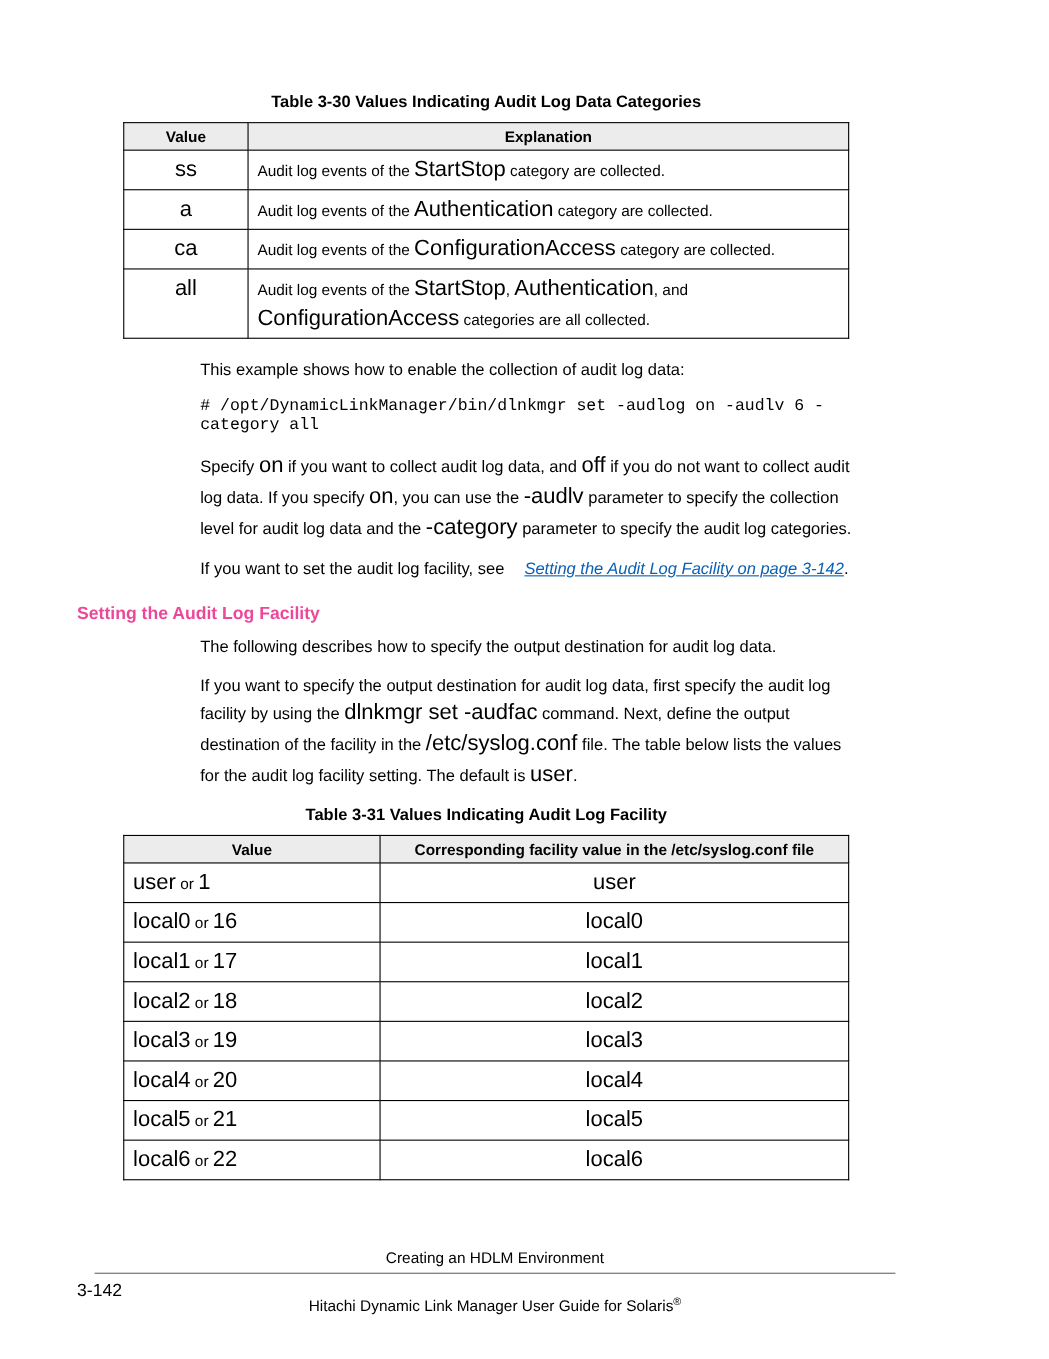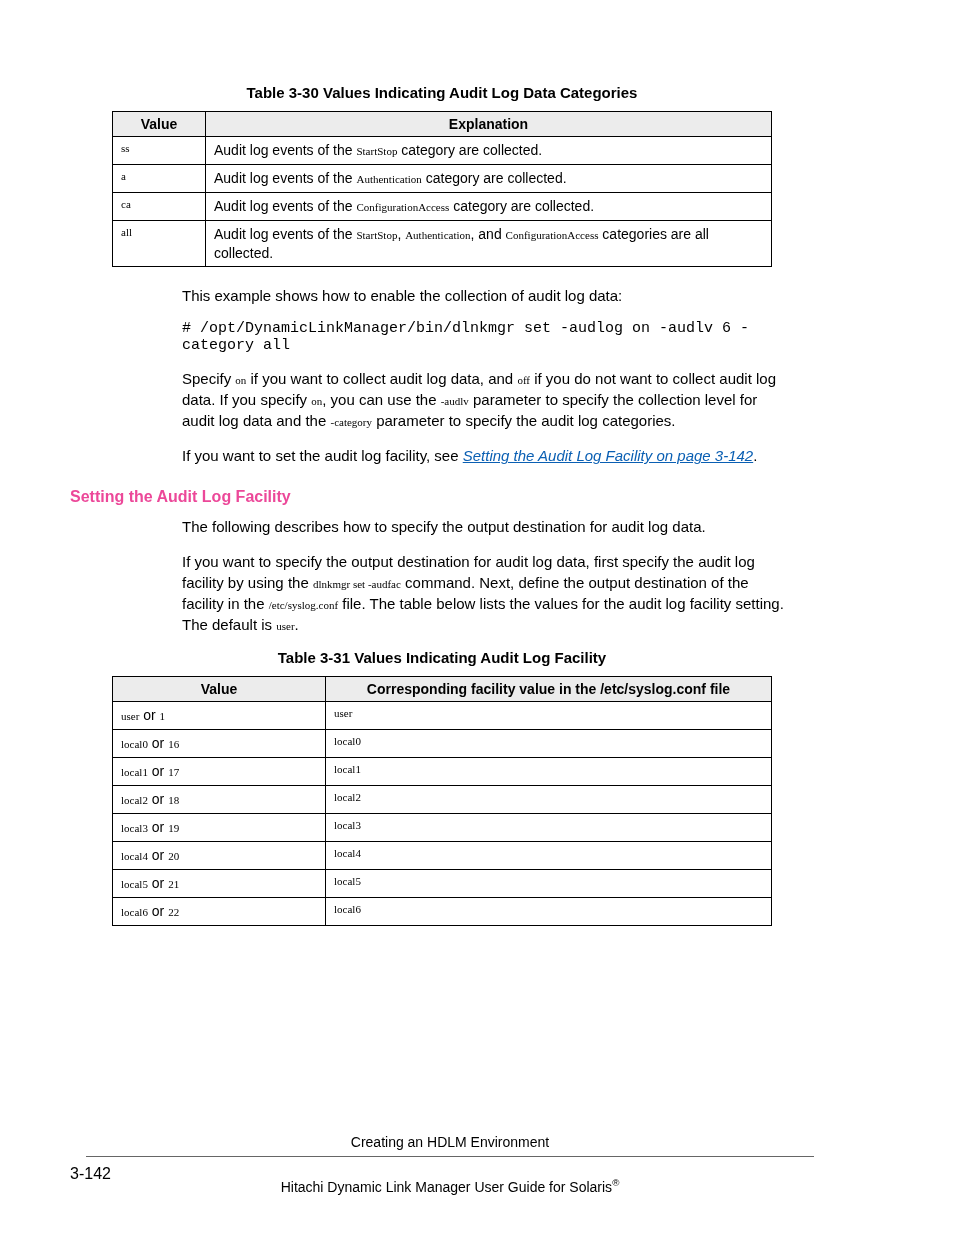--- a/index.html
+++ b/index.html
@@ -24,33 +24,34 @@
   }
   table.data {
     border-collapse: collapse;
     width: 660px;
     margin: 0 auto 18px auto;
     font-size: 14px;
   }
   table.data th {
     background: #ececec;
     border: 1px solid #000;
-    padding: 4px 6px;
+    padding: 4px 16px;
     font-weight: bold;
     text-align: center;
   }
   table.data td {
     border: 1px solid #000;
     padding: 4px 8px;
     vertical-align: top;
     line-height: 1.35;
   }
   .mono {
-    font-family: Liberation Serif, serif;
-    font-size: 11px;
+    font-family: Liberation Sans, sans-serif;
+    font-size: 20px;
+    text-align: center;
   }
   .body-text {
     margin-left: 112px;
     margin-right: 30px;
     font-size: 15px;
     line-height: 1.4;
   }
   p.body-text { margin-top: 10px; margin-bottom: 14px; }
   pre.cmd {
     margin-left: 112px;
@@ -58,20 +59,21 @@
     font-family: "Courier New", Courier, monospace;
     font-size: 15px;
     white-space: pre-wrap;
     margin-top: 10px;
     margin-bottom: 14px;
   }
   a.xref {
     color: #0a5fb3;
     text-decoration: underline;
     font-style: italic;
+    margin-left: 14px;
   }
   h3.section {
     color: #ec4899;
     font-size: 16px;
     font-weight: bold;
     margin: 22px 0 10px 0;
   }
   .footer {
     position: absolute;
     left: 86px;

